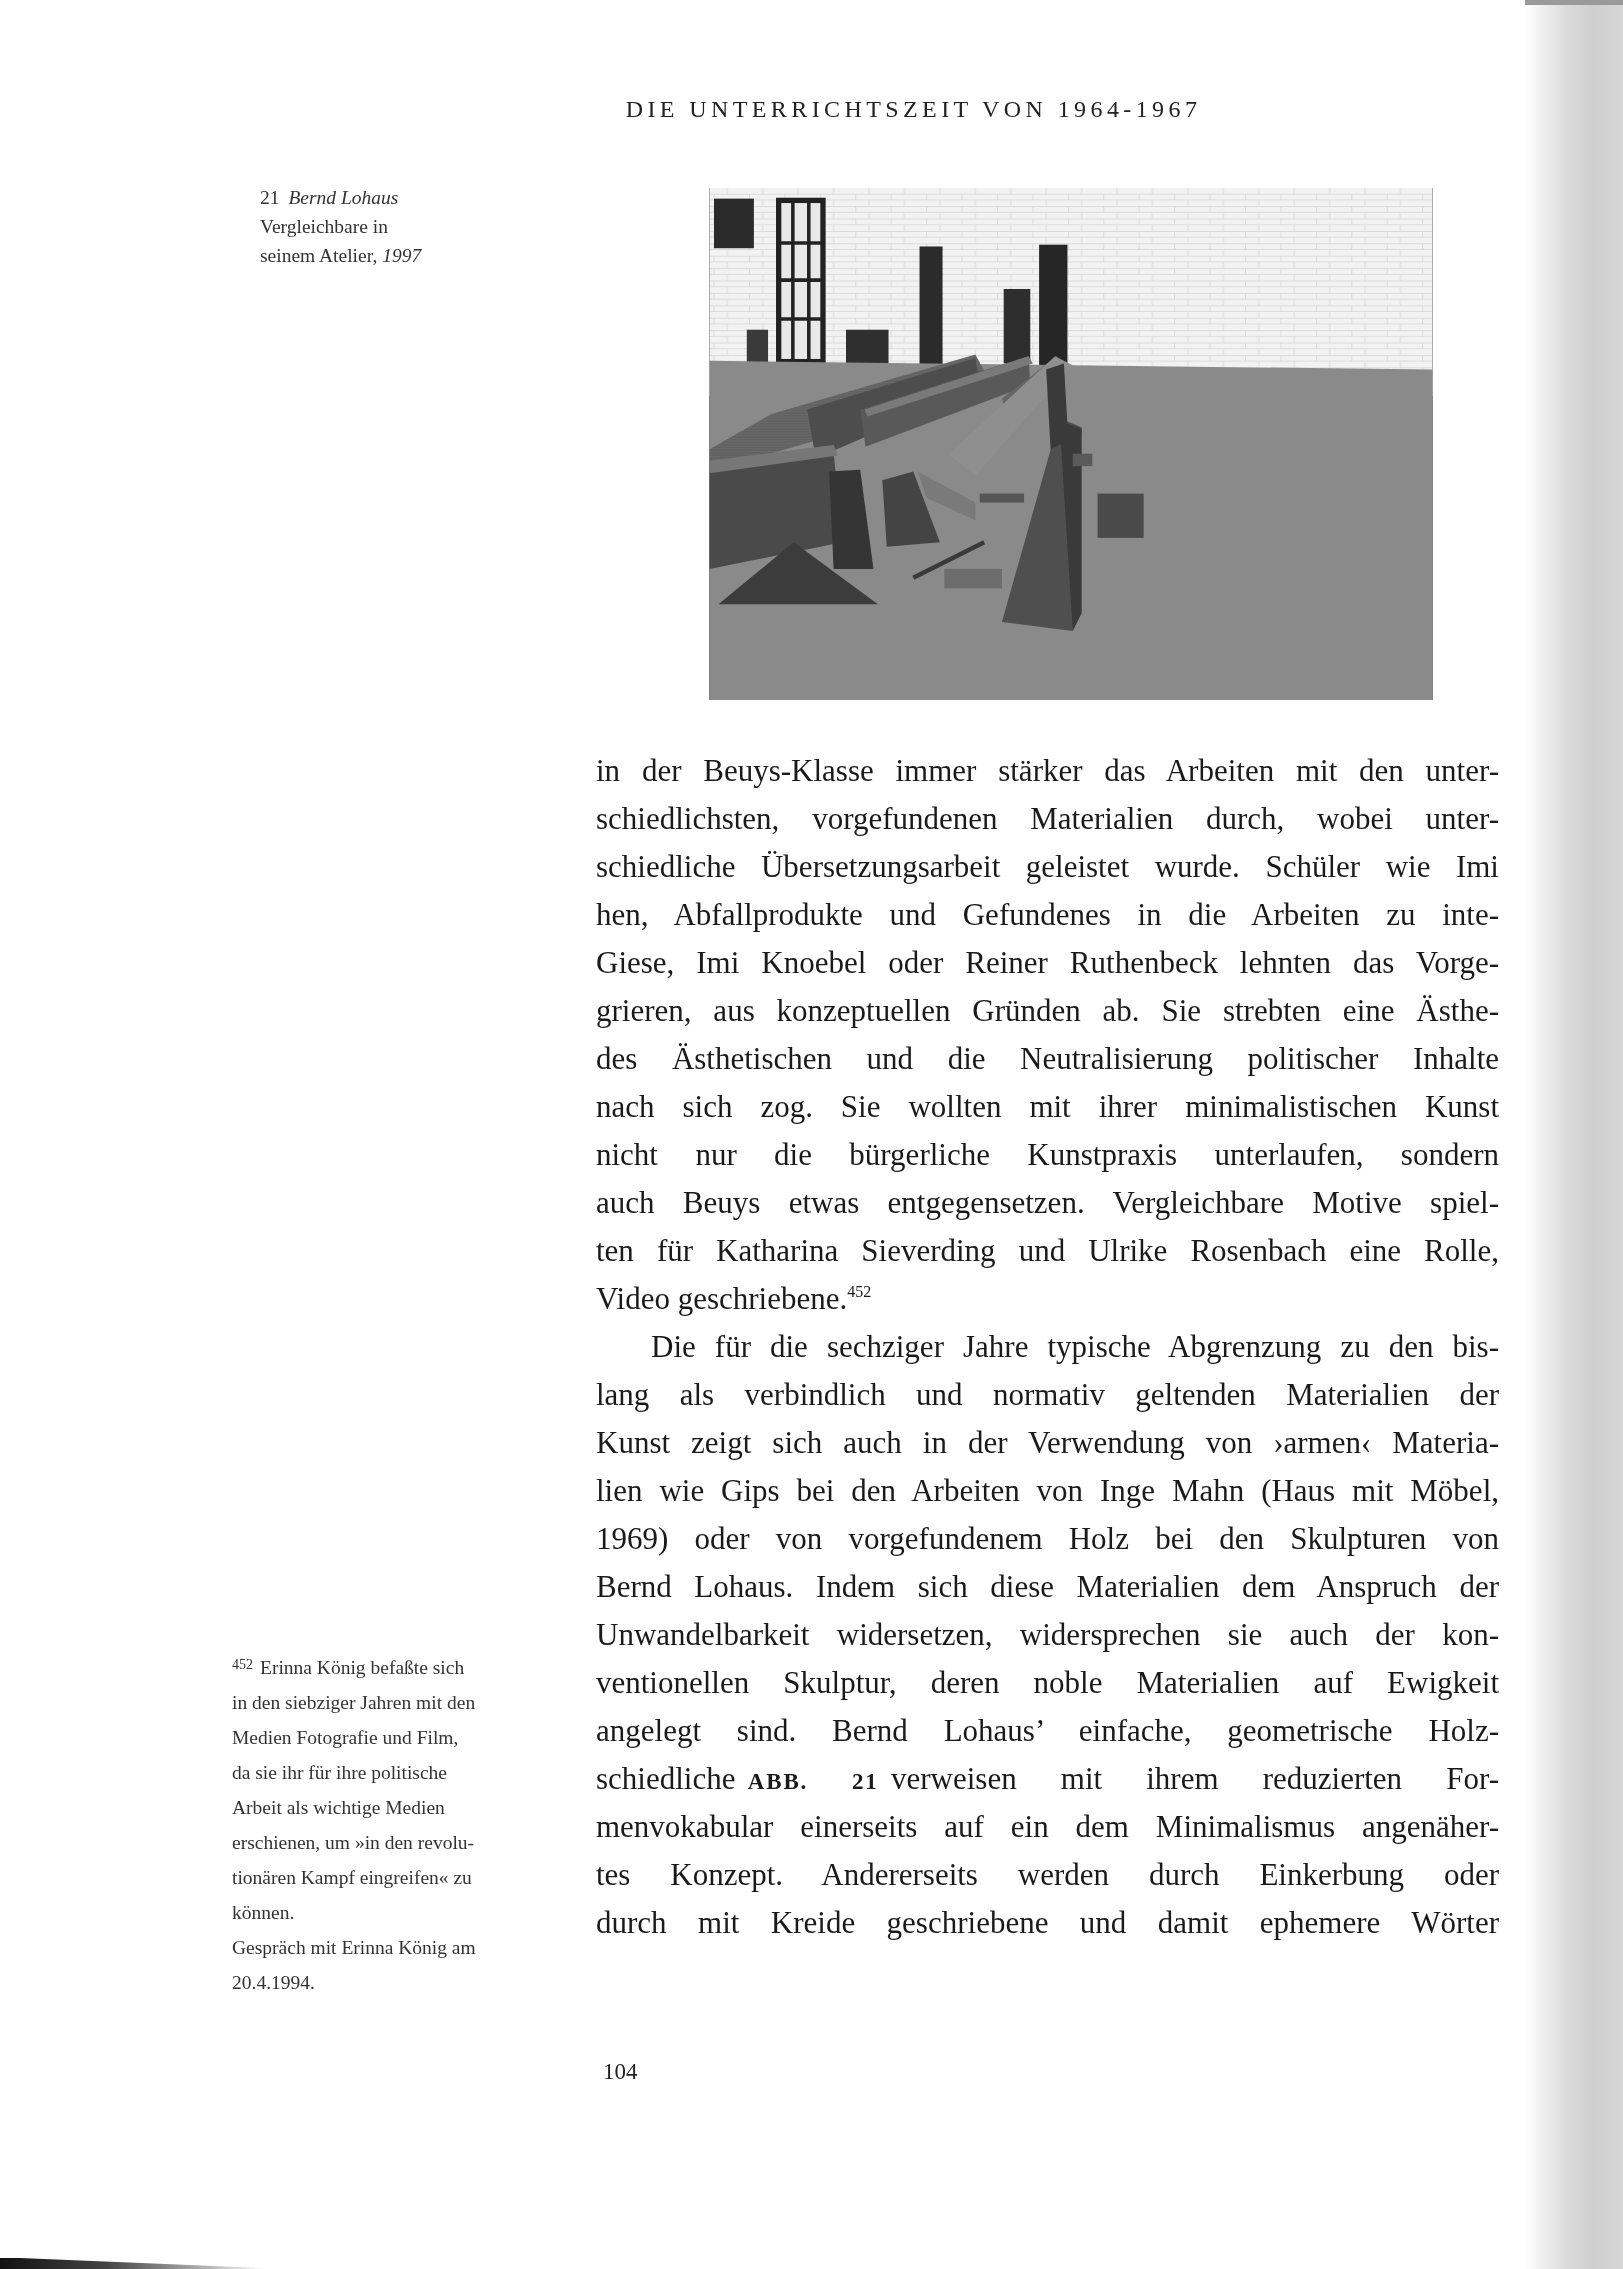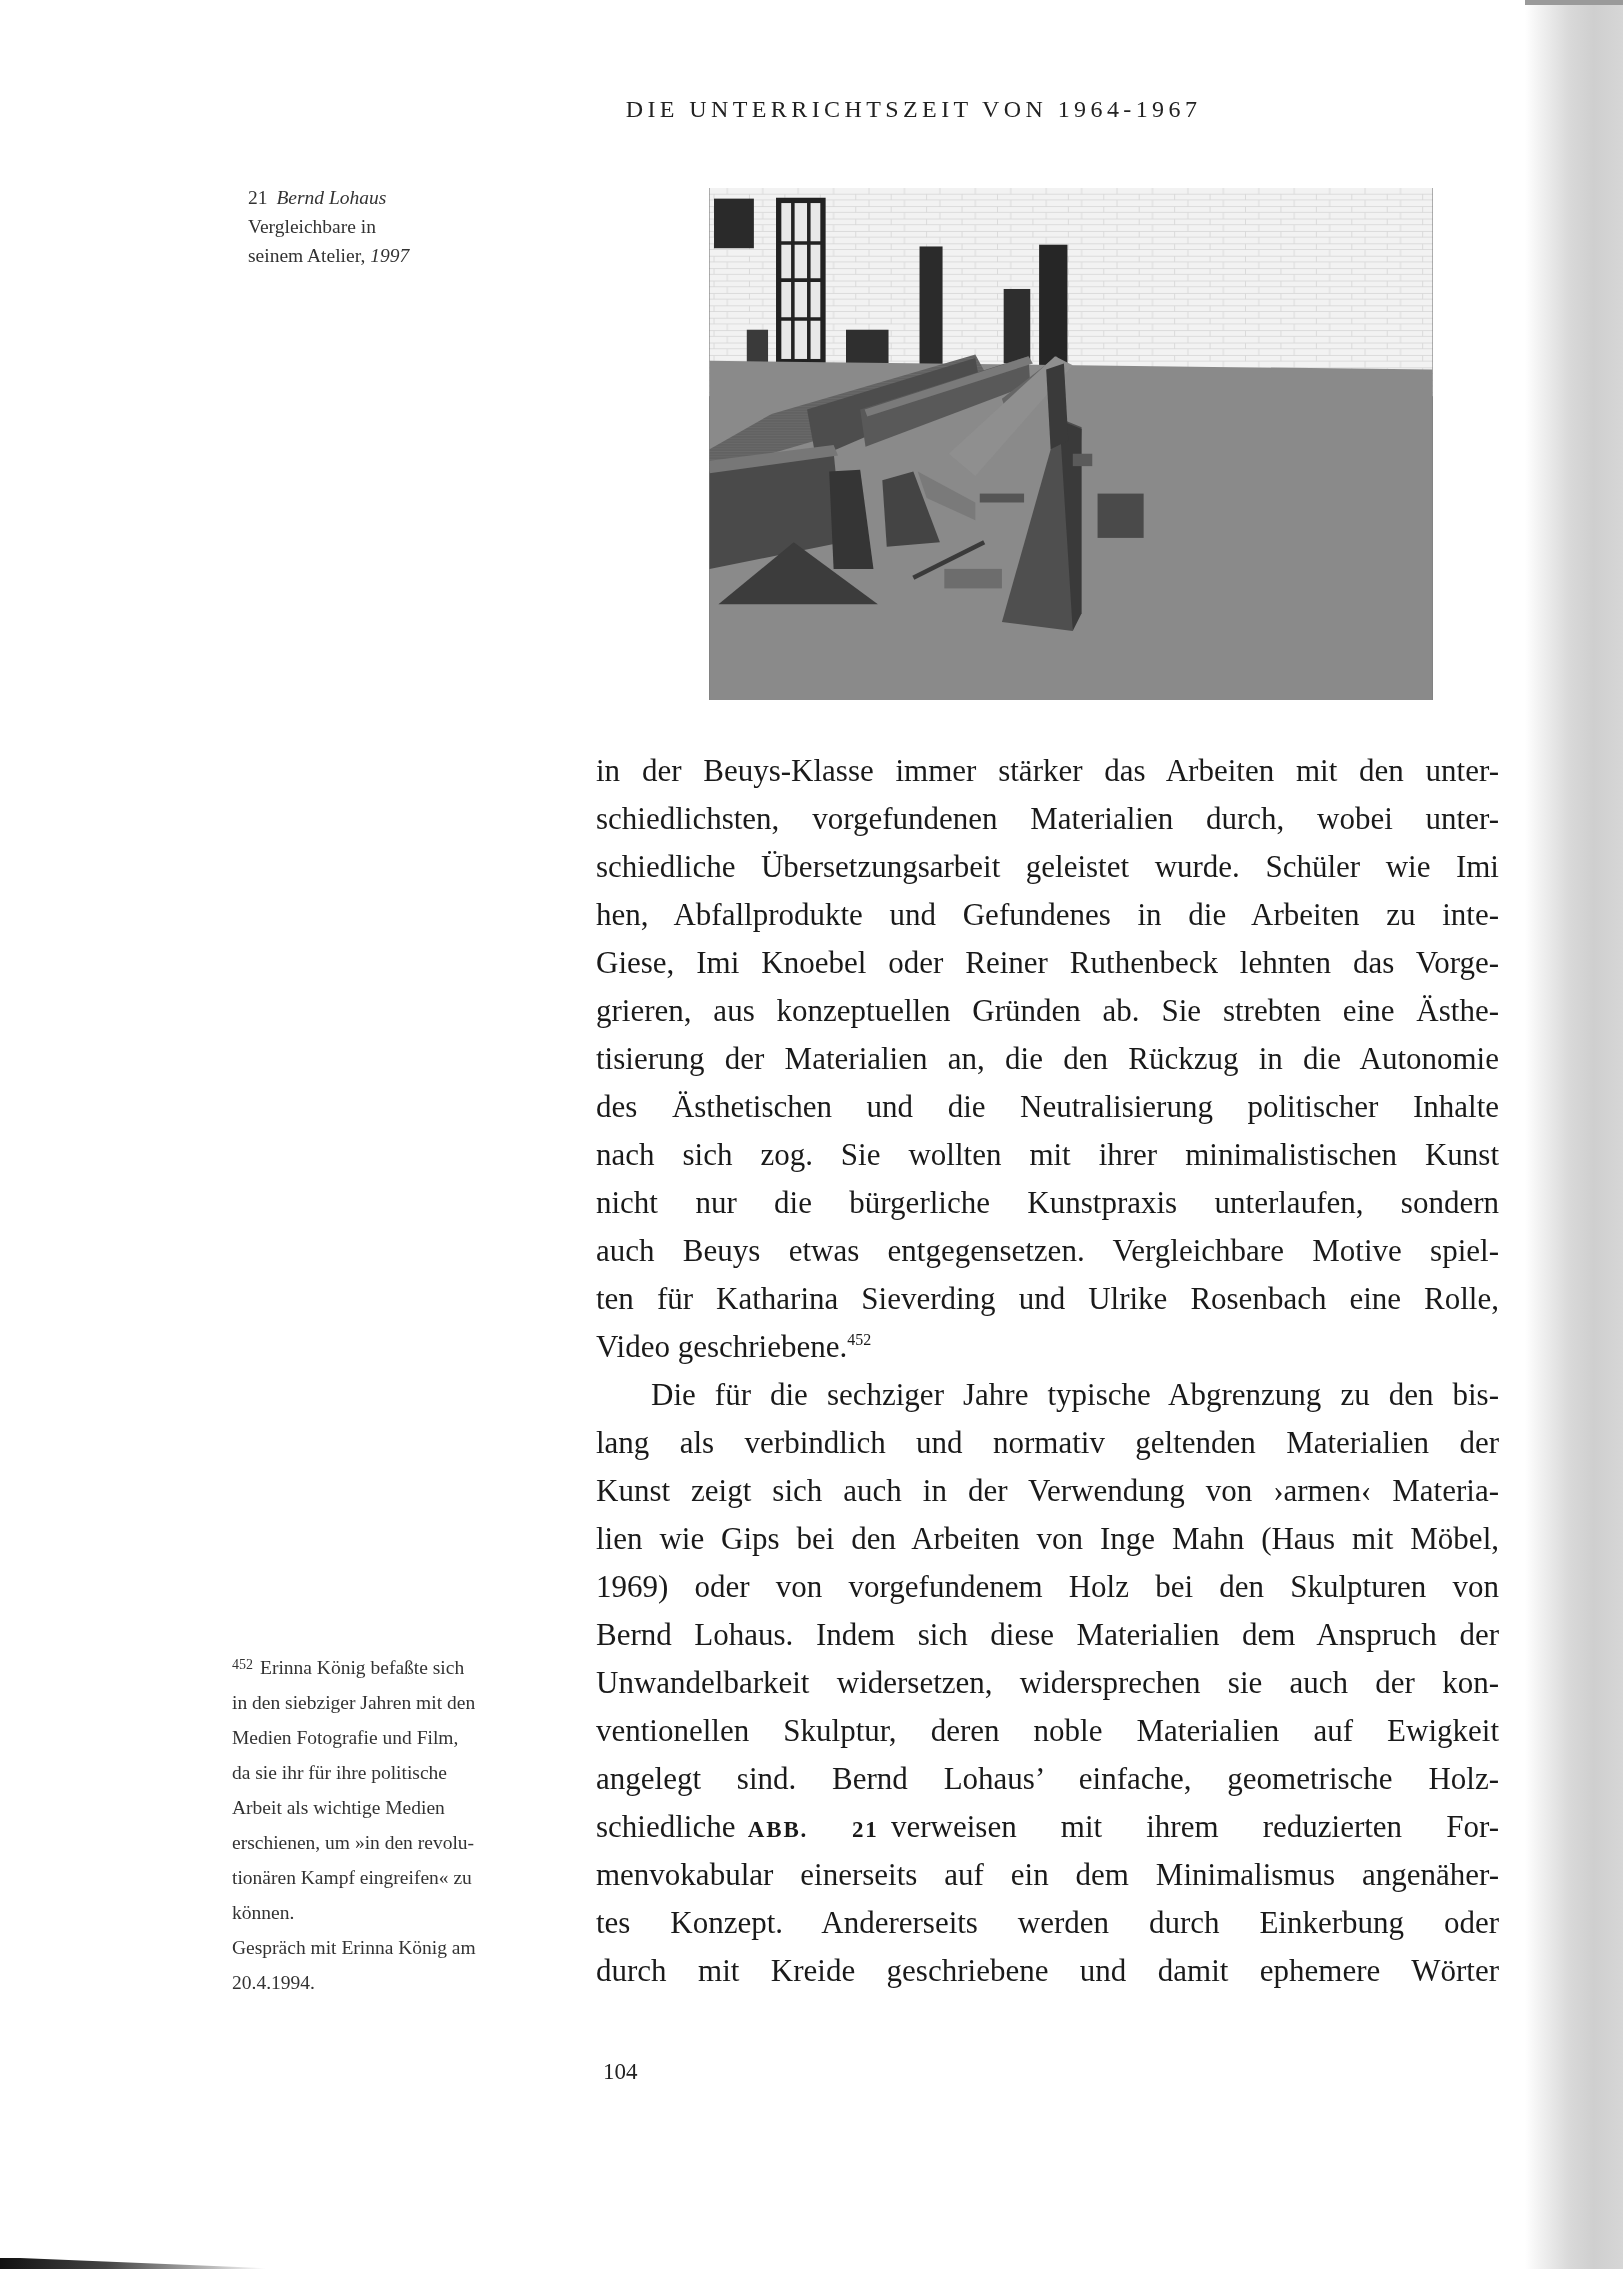--- a/index.html
+++ b/index.html
@@ -19,21 +19,21 @@
   .bottom-shadow {
     position: absolute; left: 0; bottom: 0; width: 266px; height: 12.4px;
     background: linear-gradient(to right, #111 0%, #444 40%, rgba(120,120,120,0.5) 80%, rgba(255,255,255,0) 100%);
     clip-path: polygon(0 0, 3% 0, 100% 85%, 100% 100%, 0 100%);
   }
   .running-head {
     position: absolute; top: 96px; left: 0; width: 1827px; text-align: center;
     font-size: 24px; letter-spacing: 4.4px; color: #222;
   }
   .caption {
-    position: absolute; left: 248px; top: 183px; width: 213px;
+    position: absolute; left: 260px; top: 183px; width: 213px;
     font-size: 19.5px; line-height: 29px; color: #333;
   }
   .caption .num { margin-right: 8.9px; }
   .caption .it { font-style: italic; }
   .photo {
     position: absolute; left: 709px; top: 188px; width: 724px; height: 512px;
     background: #7d7d7d; overflow: hidden;
   }
   .photo svg { display: block; }
   .body-col {
@@ -130,21 +130,20 @@
   </svg>
 </div>
 
 <div class="body-col">
   <span class="line">in der Beuys-Klasse immer stärker das Arbeiten mit den unter-</span>
   <span class="line">schiedlichsten, vorgefundenen Materialien durch, wobei unter-</span>
   <span class="line">schiedliche Übersetzungsarbeit geleistet wurde. Schüler wie Imi</span>
   <span class="line">hen, Abfallprodukte und Gefundenes in die Arbeiten zu inte-</span>
   <span class="line">Giese, Imi Knoebel oder Reiner Ruthenbeck lehnten das Vorge-</span>
   <span class="line">grieren, aus konzeptuellen Gründen ab. Sie strebten eine Ästhe-</span>
-  <span class="line">tisierung der Materialien an, die den Rückzug in die Autonomie</span>
   <span class="line">des Ästhetischen und die Neutralisierung politischer Inhalte</span>
   <span class="line">nach sich zog. Sie wollten mit ihrer minimalistischen Kunst</span>
   <span class="line">nicht nur die bürgerliche Kunstpraxis unterlaufen, sondern</span>
   <span class="line">auch Beuys etwas entgegensetzen. Vergleichbare Motive spiel-</span>
   <span class="line">ten für Katharina Sieverding und Ulrike Rosenbach eine Rolle,</span>
   <span class="line last"><span>Video geschriebene.</span><sup>452</sup></span>
   <span class="line indent">Die für die sechziger Jahre typische Abgrenzung zu den bis-</span>
   <span class="line">lang als verbindlich und normativ geltenden Materialien der</span>
   <span class="line">Kunst zeigt sich auch in der Verwendung von ›armen‹ Materia-</span>
   <span class="line">lien wie Gips bei den Arbeiten von Inge Mahn (Haus mit Möbel,</span>

